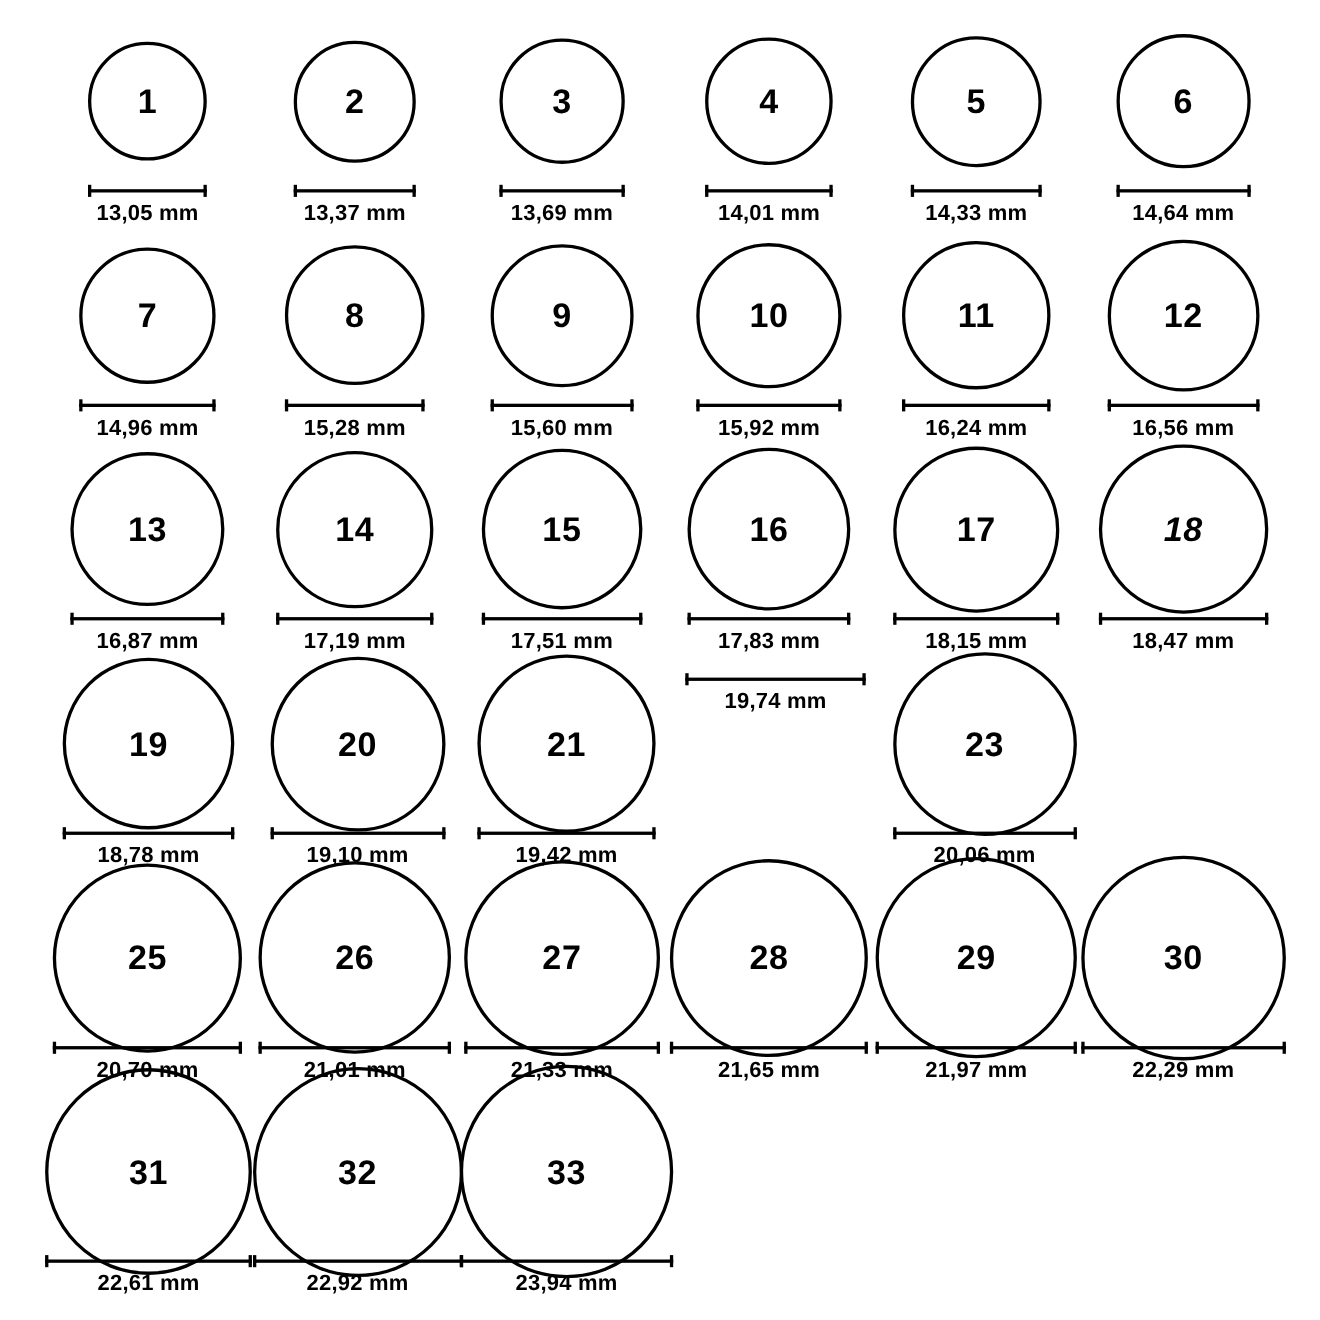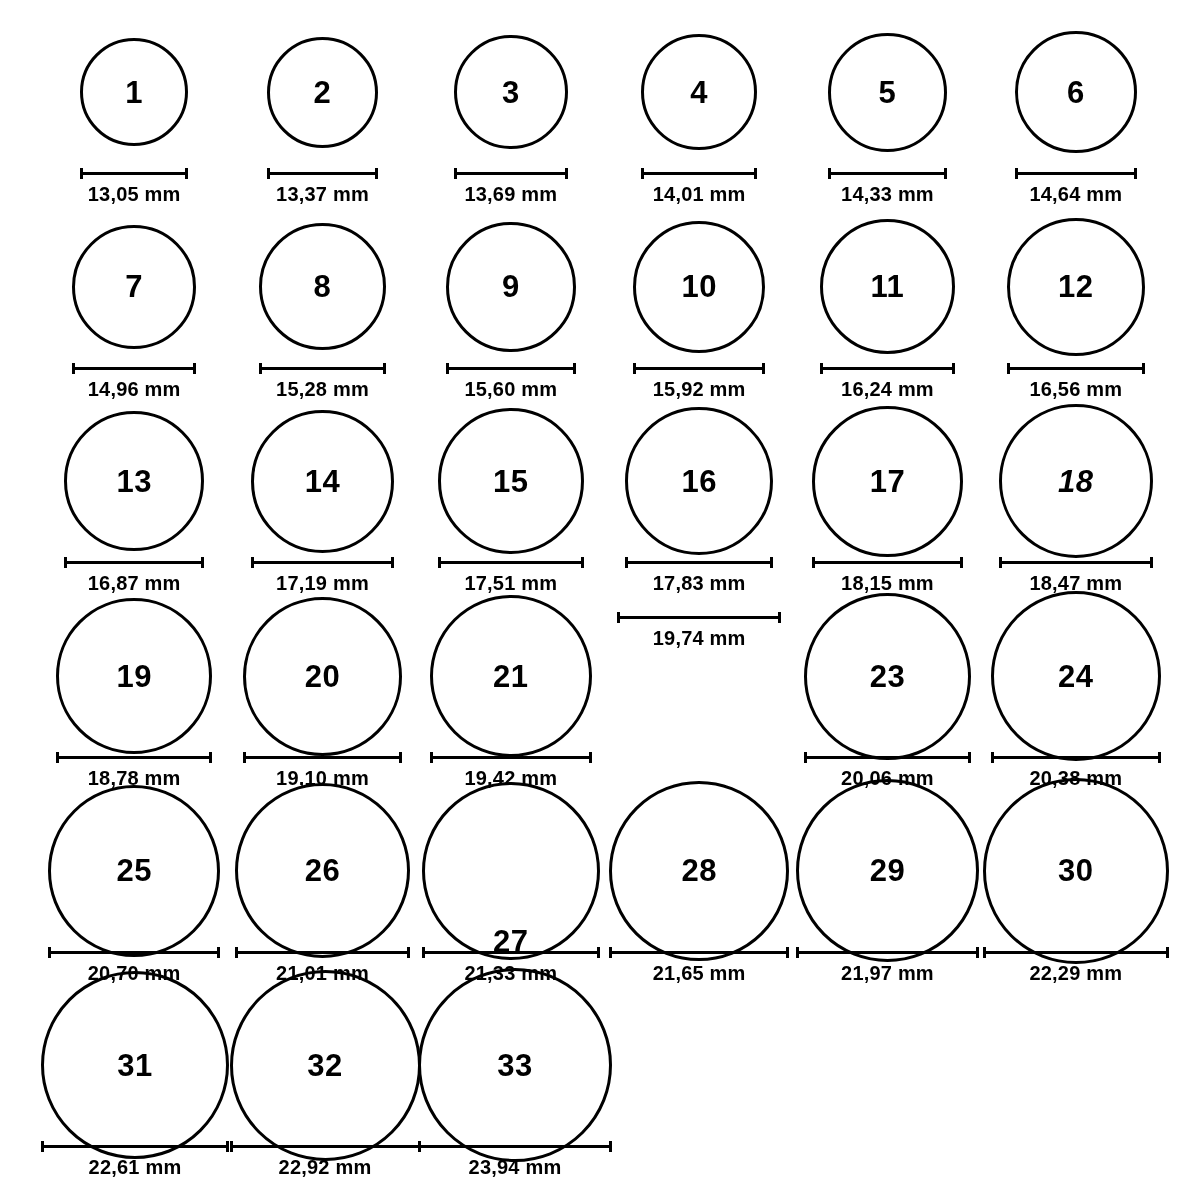--- a/index.html
+++ b/index.html
@@ -392,33 +392,20 @@
             <div class="size-num">23</div>
           </div>
         </div>
         <div class="measure">
           <div class="bar" style="width: 167px;">
             <div class="line"></div>
           </div>
           <div class="mm">20,06 mm</div>
         </div>
       </div>
-      <div class="cell">
-        <div class="circle-wrap">
-          <div class="circle" style="width: 170px; height: 170px;">
-            <div class="size-num">24</div>
-          </div>
-        </div>
-        <div class="measure">
-          <div class="bar" style="width: 170px;">
-            <div class="line"></div>
-          </div>
-          <div class="mm">20,38 mm</div>
-        </div>
-      </div>
     </div>
     <div class="row">
       <div class="cell">
         <div class="circle-wrap">
           <div class="circle" style="width: 172px; height: 172px;">
             <div class="size-num">25</div>
           </div>
         </div>
         <div class="measure">
           <div class="bar" style="width: 172px;">
@@ -435,21 +422,21 @@
         </div>
         <div class="measure">
           <div class="bar" style="width: 175px;">
             <div class="line"></div>
           </div>
           <div class="mm">21,01 mm</div>
         </div>
       </div>
       <div class="cell">
         <div class="circle-wrap">
-          <div class="circle" style="width: 178px; height: 178px; align-items: flex-end;">
+          <div class="circle" style="width: 178px; height: 178px;">
             <div class="size-num">27</div>
           </div>
         </div>
         <div class="measure">
           <div class="bar" style="width: 178px;">
             <div class="line"></div>
           </div>
           <div class="mm">21,33 mm</div>
         </div>
       </div>

